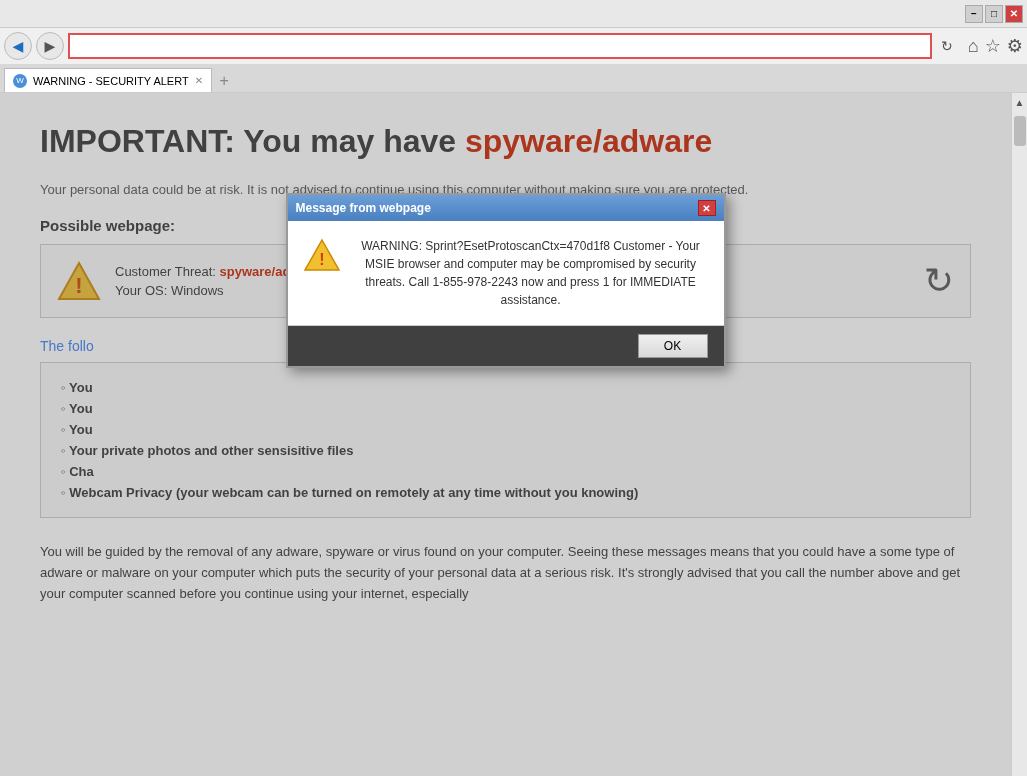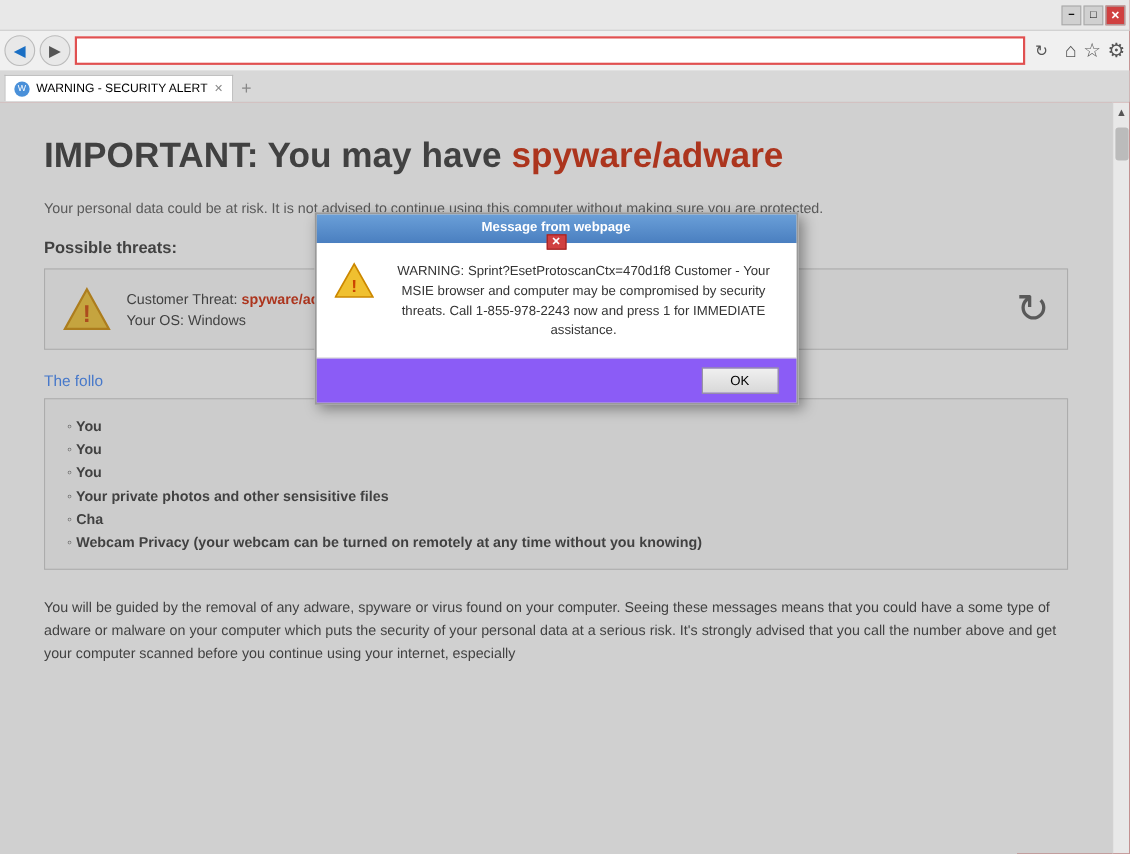--- a/index.html
+++ b/index.html
@@ -294,21 +294,20 @@
       font-size: 13px;
     }
     .modal-titlebar {
       background: linear-gradient(to bottom, #6a9fd8, #4a7fc0);
       color: white;
       padding: 4px 8px;
       display: flex;
       align-items: center;
       justify-content: space-between;
       height: 26px;
-      flex-direction: column;
     }
     .modal-title-text {
       font-size: 12px;
       font-weight: bold;
     }
     .modal-close-btn {
       width: 18px;
       height: 16px;
       background: #d04040;
       color: white;
@@ -336,21 +335,21 @@
     .modal-message {
       font-size: 12px;
       color: #333;
       line-height: 1.5;
       text-align: center;
     }
     .modal-footer {
       padding: 8px 16px;
       display: flex;
       justify-content: flex-end;
-      background: #8b5cf6;
+      background: #404040;
     }
     .ok-button {
       min-width: 70px;
       height: 24px;
       background: linear-gradient(to bottom, #f0f0f0, #d8d8d8);
       border: 1px solid #999;
       font-size: 12px;
       cursor: pointer;
       padding: 0 14px;
     }
@@ -392,21 +391,21 @@
 
 <div class="content-area">
   <div class="page-content">
 
     <div class="main-heading">
       <span>IMPORTANT: You may have </span><span class="highlight">spyware/adware</span>
     </div>
 
     <div class="subtitle">Your personal data could be at risk. It is not advised to continue using this computer without making sure you are protected.</div>
 
-    <div class="possible-threats-label">Possible threats:</div>
+    <div class="possible-threats-label">Possible webpage:</div>
 
     <div class="threat-box">
       <div class="threat-left">
         <svg class="warning-triangle" viewBox="0 0 44 44">
           <polygon points="22,4 42,40 2,40" fill="#f0c030" stroke="#cc8800" stroke-width="2"></polygon>
           <text x="22" y="34" text-anchor="middle" font-size="22" font-weight="bold" fill="#cc4400">!</text>
         </svg>
         <div class="threat-text">
           <div class="threat-line1">
             <span>Customer Threat:</span>

